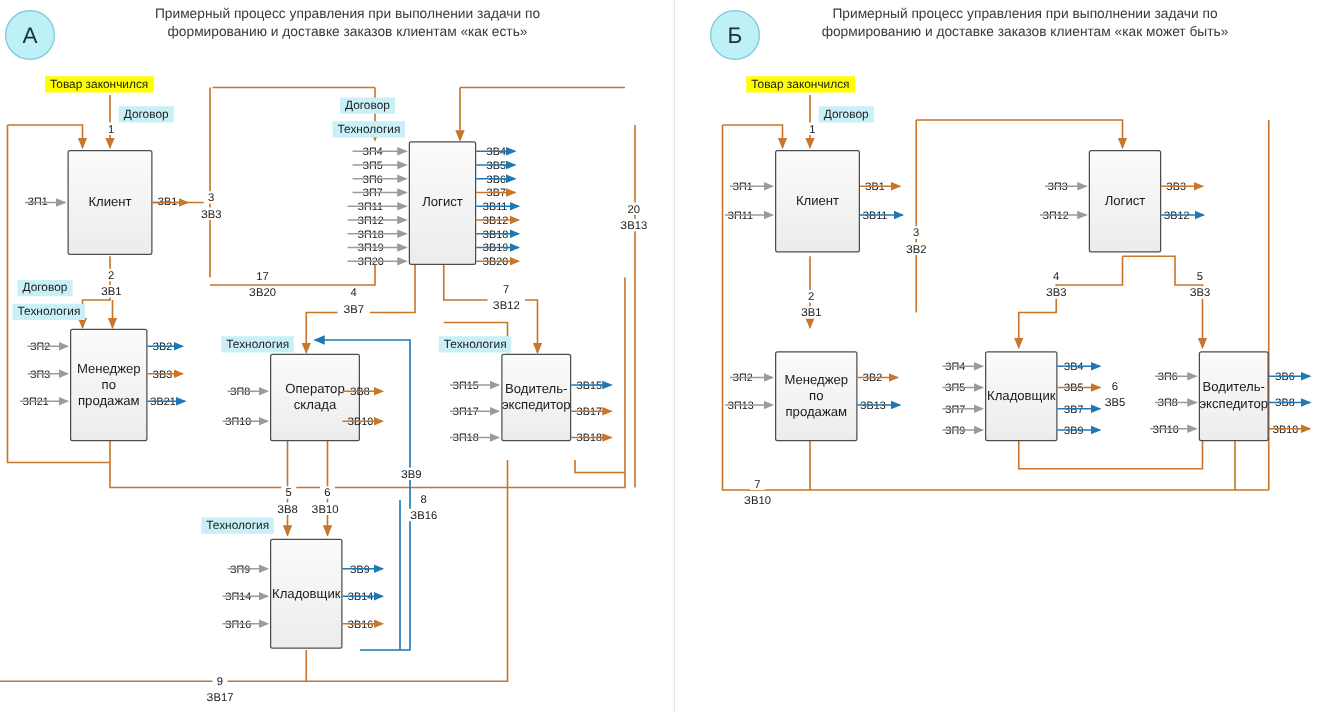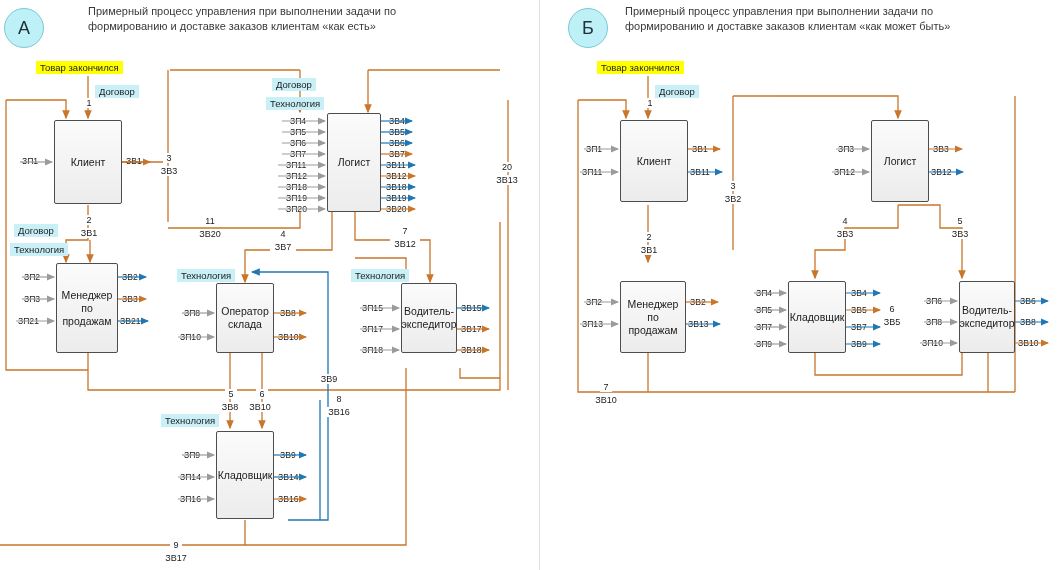--- a/index.html
+++ b/index.html
@@ -6,21 +6,21 @@
   body{font-family:"Liberation Sans","DejaVu Sans",sans-serif;}
   #canvas{position:relative;width:1060px;height:570px;background:#fff;overflow:hidden;}
   .panel{position:absolute;top:0;height:570px;}
   #panelA{left:0;width:540px;}
   #panelB{left:540px;width:520px;}
   .divider{position:absolute;left:539px;top:0;width:1px;height:570px;background:#dfe3e8;}
 
   .badge{position:absolute;width:38px;height:38px;border-radius:50%;
      background:#bdf0f7;border:1.5px solid #7ec8d6;color:#21313a;
      display:flex;align-items:center;justify-content:center;font-size:18px;}
-  .title{position:absolute;text-align:left;font-size:11px;color:#3a3a3a;line-height:15px;}
+  .title{position:absolute;text-align:center;font-size:11px;color:#3a3a3a;line-height:15px;}
 
   .node{position:absolute;background:linear-gradient(180deg,#fbfbfb 0%,#ececec 100%);
      border:1.4px solid #4d4d4d;border-radius:2px;display:flex;align-items:center;
      justify-content:center;text-align:center;font-size:10.5px;color:#1b1b1b;line-height:13px;padding:2px;
      box-sizing:border-box;}
 
   .tag{position:absolute;font-size:9.5px;padding:1px 4px;white-space:nowrap;color:#1b1b1b;}
   .tag.cyan{background:#c9f0f7;}
   .tag.yellow{background:#ffff00;}
 
@@ -151,21 +151,21 @@
     <div class="io" style="left:389px;top:116px;">ЗВ4</div>
     <div class="io" style="left:389px;top:127px;">ЗВ5</div>
     <div class="io" style="left:389px;top:138px;">ЗВ6</div>
     <div class="io" style="left:389px;top:149px;">ЗВ7</div>
     <div class="io" style="left:386px;top:160px;">ЗВ11</div>
     <div class="io" style="left:386px;top:171px;">ЗВ12</div>
     <div class="io" style="left:386px;top:182px;">ЗВ18</div>
     <div class="io" style="left:386px;top:193px;">ЗВ19</div>
     <div class="io" style="left:386px;top:204px;">ЗВ20</div>
 
-    <div class="node" style="left:216px;top:283px;width:58px;height:70px;">Оператор склада</div>
+    <div class="node" style="left:216px;top:283px;width:72px;height:70px;">Оператор склада</div>
     <div class="io" style="left:184px;top:308px;">ЗП8</div>
     <div class="io" style="left:180px;top:332px;">ЗП10</div>
     <div class="io" style="left:280px;top:308px;">ЗВ8</div>
     <div class="io" style="left:278px;top:332px;">ЗВ10</div>
 
     <div class="node" style="left:401px;top:283px;width:56px;height:70px;">Водитель-экспедитор</div>
     <div class="io" style="left:362px;top:303px;">ЗП15</div>
     <div class="io" style="left:362px;top:324px;">ЗП17</div>
     <div class="io" style="left:362px;top:345px;">ЗП18</div>
     <div class="io" style="left:461px;top:303px;">ЗВ15</div>
@@ -192,21 +192,21 @@
     <div class="lbl c" style="left:256px;top:389px;width:12px;">6</div>
     <div class="lbl c" style="left:245px;top:402px;width:30px;">ЗВ10</div>
     <div class="lbl c" style="left:399px;top:226px;width:12px;">7</div>
     <div class="lbl c" style="left:390px;top:239px;width:30px;">ЗВ12</div>
     <div class="lbl c" style="left:333px;top:394px;width:12px;">8</div>
     <div class="lbl c" style="left:324px;top:407px;width:30px;">ЗВ16</div>
     <div class="lbl c" style="left:170px;top:540px;width:12px;">9</div>
     <div class="lbl c" style="left:161px;top:553px;width:30px;">ЗВ17</div>
     <div class="lbl c" style="left:497px;top:162px;width:20px;">20</div>
     <div class="lbl c" style="left:492px;top:175px;width:30px;">ЗВ13</div>
-    <div class="lbl c" style="left:200px;top:216px;width:20px;">11</div>
+    <div class="lbl c" style="left:200px;top:216px;width:20px;">17</div>
     <div class="lbl c" style="left:194px;top:229px;width:32px;">ЗВ20</div>
     <div class="lbl c" style="left:314px;top:374px;width:30px;">ЗВ9</div>
   </div>
 
   <div class="panel" id="panelB">
     <div class="badge" style="left:28px;top:8px;">Б</div>
     <div class="title" style="left:85px;top:4px;width:390px;">Примерный процесс управления при выполнении задачи по формированию и доставке заказов клиентам «как может быть»</div>
 
     <div class="tag yellow" style="left:57px;top:61px;">Товар закончился</div>
     <div class="tag cyan" style="left:115px;top:85px;">Договор</div>

